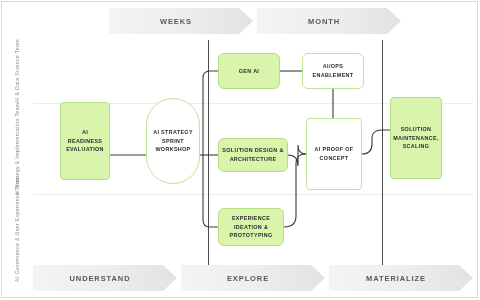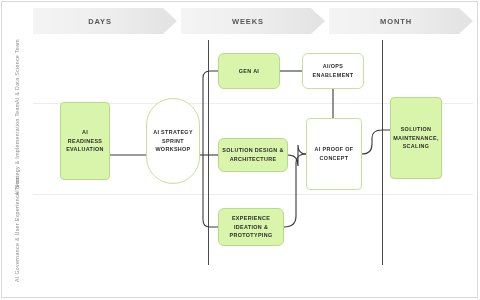--- a/index.html
+++ b/index.html
@@ -149,23 +149,20 @@
   #node-maintain    { left: 390px; top: 97px;  width: 52px;  height: 82px; }
 </style>
 </head>
 <body>
 
 <div id="canvas">
 
   <div id="frame"></div>
 
   <div class="band" id="band-top">
-    <div class="arrow a1">
-      <span>DAYS</span>
-    </div>
     <div class="arrow a2">
       <span>WEEKS</span>
     </div>
     <div class="arrow a3">
       <span>MONTH</span>
     </div>
   </div>
 
   <div class="lane-label" id="lane-1">
     <span>AI &amp; Data Science Team</span>
@@ -231,14 +228,25 @@
   </div>
 
   <div class="node fill-white r-small" id="node-poc">
     <div class="lbl">AI PROOF OF CONCEPT</div>
   </div>
 
   <div class="node fill-green r-small" id="node-maintain">
     <div class="lbl">SOLUTION MAINTENANCE, SCALING</div>
   </div>
 
+  <div class="band" id="band-bottom">
+    <div class="arrow a1">
+      <span>UNDERSTAND</span>
+    </div>
+    <div class="arrow a2">
+      <span>EXPLORE</span>
+    </div>
+    <div class="arrow a3">
+      <span>MATERIALIZE</span>
+    </div>
+  </div>
 
 </div>
 
 </body></html>

